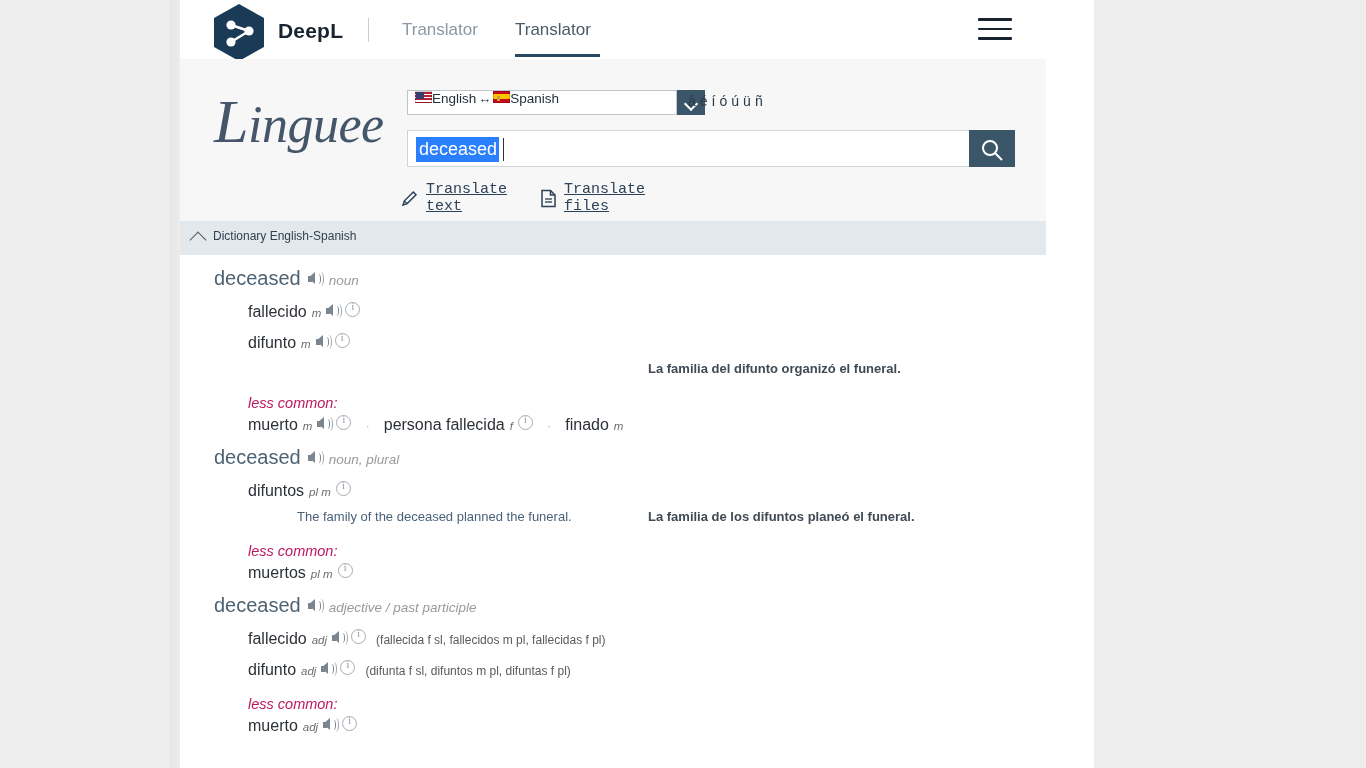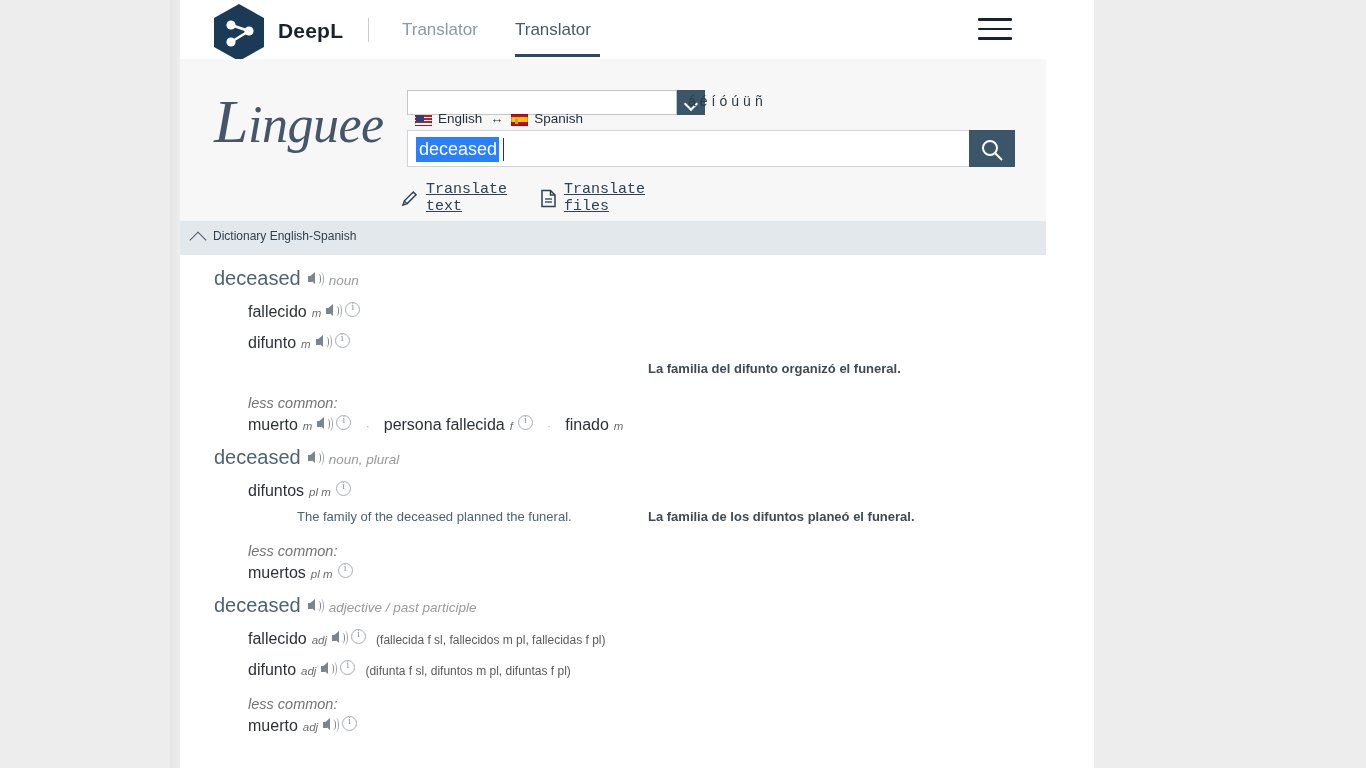--- a/index.html
+++ b/index.html
@@ -75,21 +75,21 @@
     font-size: 52px; color: #46566a; font-style: italic; letter-spacing: -0.5px;
   }
   .linguee-logo .cap { font-size: 62px; }
 
   .langsel {
     position: absolute; left: 227px; top: 31px; width: 270px; height: 25px;
     border: 1px solid #bfc5cb; background: #ffffff; box-sizing: border-box;
     font-size: 13.5px; color: #22313f; cursor: pointer;
   }
   .langsel .inner {
-    display: flex; align-items: flex-end; height: 100%; padding-left: 7px; gap: 6px; margin-top: 12px;
+    display: flex; align-items: flex-start; height: 100%; padding-left: 7px; 
   }
   .flag { width: 17px; height: 12px; display: inline-block; position: relative; overflow: hidden; border: 1px solid rgba(0,0,0,0.18); box-sizing: border-box;}
   .flag-us { background: repeating-linear-gradient(to bottom,#b22234 0,#b22234 1.6px,#ffffff 1.6px,#ffffff 3.2px); }
   .flag-us::after { content:""; position:absolute; left:0; top:0; width:8px; height:6.5px; background:#3c3b6e; }
   .flag-es { background: linear-gradient(to bottom,#c60b1e 0,#c60b1e 25%,#ffc400 25%,#ffc400 75%,#c60b1e 75%,#c60b1e 100%); }
   .flag-es::after { content:""; position:absolute; left:3px; top:3.5px; width:3px; height:5px; background:#c8a13a; }
   .arrows { font-size: 13px; color: #22313f; padding: 0 2px; }
   .langsel-btn {
     position: absolute; left: 497px; top: 31px; width: 28px; height: 25px;
     background: #3b5569; cursor: pointer;
@@ -157,21 +157,21 @@
 
   .trans-row { padding-left: 68px; margin-top: 12px; display: flex; align-items: baseline; gap: 5px; flex-wrap: wrap; }
   .term { font-size: 16px; color: #2c3137; cursor: pointer; }
   .gender { font-size: 11.5px; color: #6e6e6e; font-style: italic; }
   .forms { font-size: 12px; color: #5a5a5a; margin-left: 5px; }
 
   .example-row { padding-left: 117px; margin-top: 9px; position: relative; height: 17px; }
   .ex-src { position: absolute; left: 117px; top: 0; font-size: 13px; color: #4a6279; }
   .ex-tgt { position: absolute; left: 468px; top: 0; font-size: 13px; color: #3f4a55; font-weight: bold; }
 
-  .lesscommon { padding-left: 68px; margin-top: 17px; font-size: 14.5px; color: #737373; font-style: italic; }
+  .lesscommon { padding-left: 68px; margin-top: 17px; font-size: 14.5px; color: #be185d; font-style: italic; }
   .lc-row { padding-left: 68px; margin-top: 4px; display: flex; align-items: baseline; gap: 5px; }
   .lc-sep { font-size: 13px; color: #b6b6b6; padding: 0 9px; }
 
   
   .spk { display: inline-block; width: 14px; height: 12px; position: relative; cursor: pointer; vertical-align: -1px; }
   .spk .body {
     position: absolute; left: 0; top: 3px; width: 0; height: 0;
     border-top: 6px solid transparent; border-bottom: 6px solid transparent;
     border-right: 7px solid #7b8590; top: -1px;
   }

